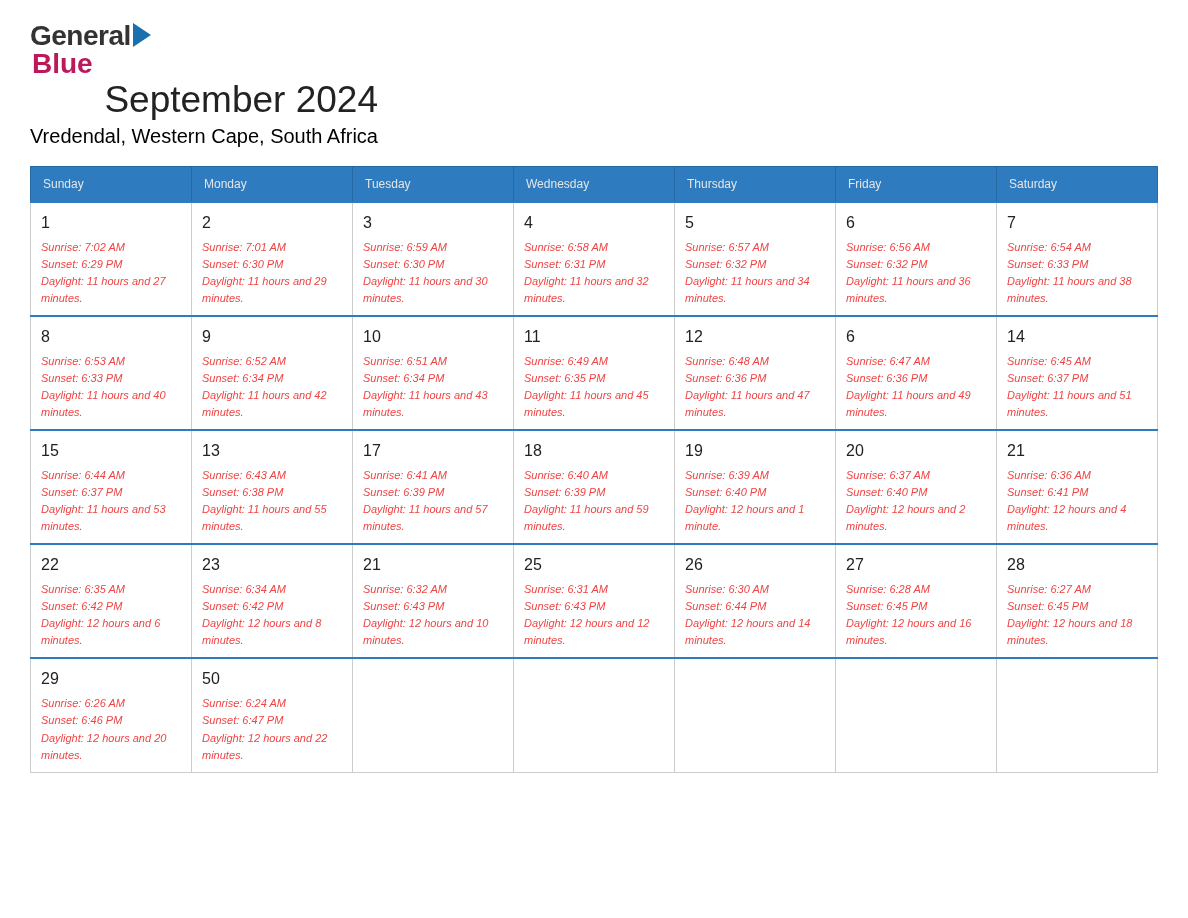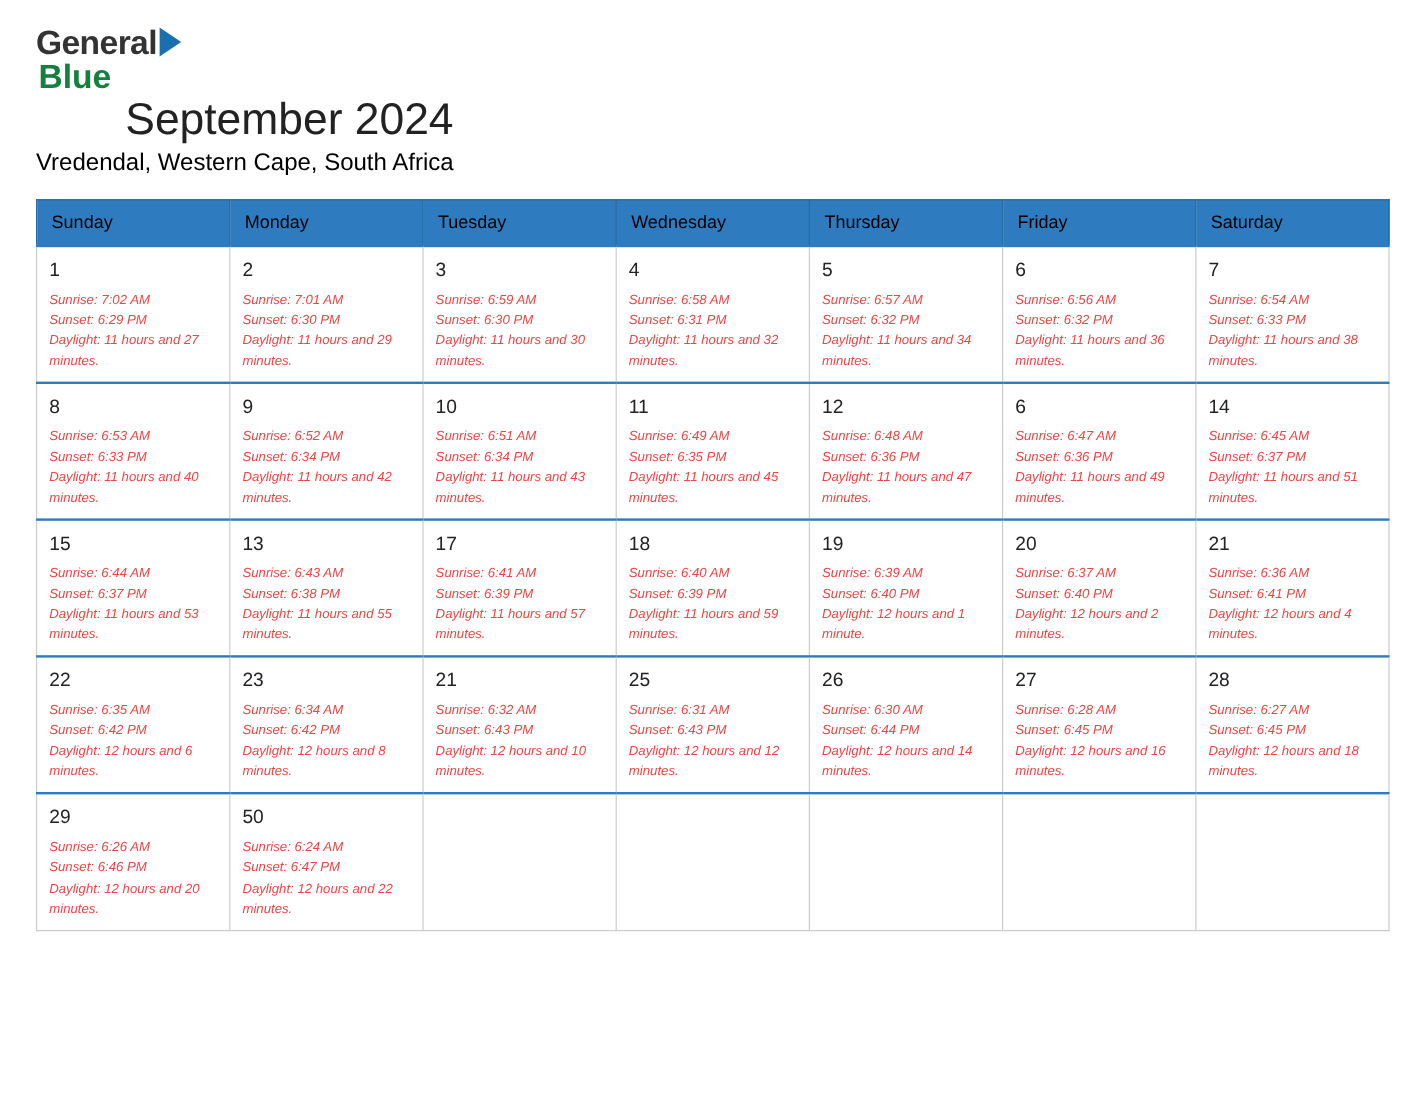--- a/index.html
+++ b/index.html
@@ -31,22 +31,22 @@
       color: #000000;
       margin-top: 4px;
     }
     .calendar-table {
       width: 100%;
       border-collapse: collapse;
       border: 1px solid #ccc;
     }
     .calendar-table th {
       background-color: #2e7bbf;
-      color: #000000;
-      font-size: 15px;
+      color: #e5e5e5;
+      font-size: 12px;
       font-weight: normal;
       padding: 10px 12px;
       text-align: left;
       border: 1px solid #2569a0;
     }
     .calendar-table td {
       vertical-align: top;
       padding: 8px 10px;
       border: 1px solid #ccc;
       width: calc(100% / 7);
@@ -95,21 +95,21 @@
       height: 0;
       border-top: 12px solid transparent;
       border-bottom: 12px solid transparent;
       border-left: 18px solid #1a6faf;
       margin-left: 2px;
       margin-top: -2px;
     }
     .logo-row2 {
       font-size: 28px;
       font-weight: bold;
-      color: #15803d;
+      color: #be185d;
       margin-top: -4px;
       margin-left: 2px;
     }
   </style>
 </head>
 <body>
 
 <div class="header-area">
   <div class="logo-wrapper">
     <div class="logo-row1">

